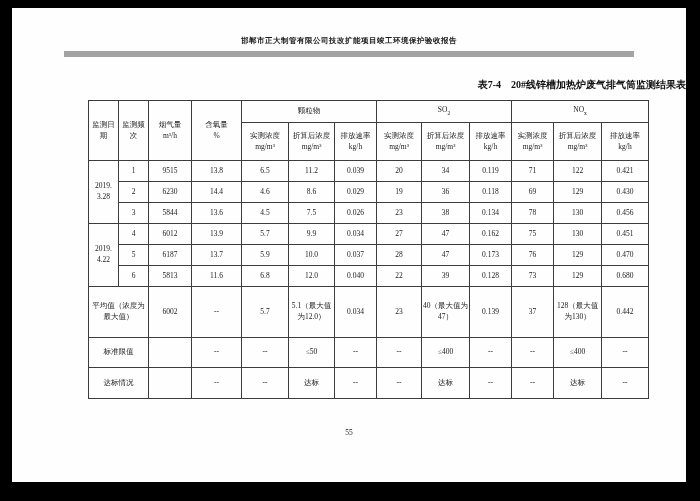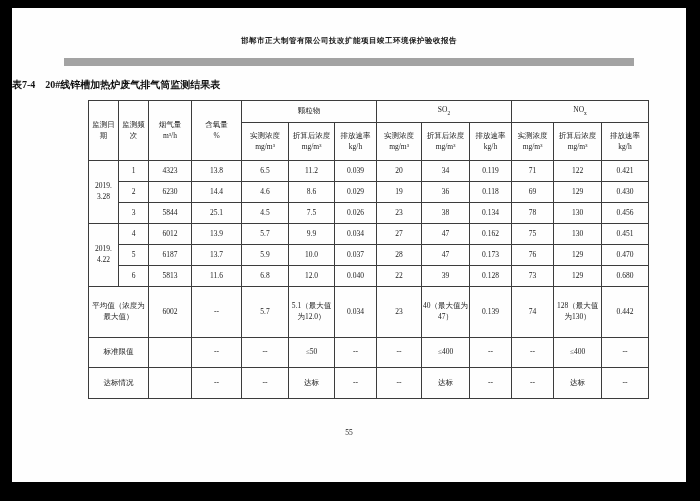--- a/index.html
+++ b/index.html
@@ -1,22 +1,22 @@
 <!DOCTYPE html>
 <html><head>
 <meta charset="utf-8">
 <style>
   html,body{margin:0;padding:0;}
   body{width:700px;height:501px;background:#000;position:relative;
        font-family:"Liberation Serif","DejaVu Serif",serif;}
   .page{position:absolute;left:12px;top:8px;width:674px;height:474px;background:#fefefe;}
   .doc-header{position:absolute;top:28px;left:52px;width:570px;text-align:center;
-      font-size:7.5px;font-weight:bold;color:#1a1a1a;padding-bottom:12px;
-      border-bottom:8px solid #a3a3a3;letter-spacing:0.5px;}
-  .table-title{position:absolute;top:70px;left:0;width:100%;text-align:left;
+      font-size:7.5px;font-weight:bold;color:#1a1a1a;padding-bottom:5px;
+      border-bottom:6px solid #a3a3a3;letter-spacing:0.5px;}
+  .table-title{position:absolute;top:70px;left:0;width:100%;text-align:right;
       font-size:10px;font-weight:bold;color:#111;}
   table.monitor{position:absolute;left:76px;top:92px;width:560px;border-collapse:collapse;
       table-layout:fixed;font-size:7.5px;color:#1a1a1a;}
   .monitor th,.monitor td{border:1px solid #3c3c3c;text-align:center;vertical-align:middle;
       padding:1px;font-weight:normal;line-height:1.45;overflow:hidden;word-break:break-all;}
   .row-group{height:22px;}
   .row-sub{height:38px;}
   .row-data{height:21px;}
   .row-avg{height:51px;}
   .row-limit{height:30px;}
@@ -104,21 +104,21 @@
             <div>kg/h</div>
           </th>
     </tr>
 
     <tr class="row-data">
       <td rowspan="3">
             <div>2019.</div>
             <div>3.28</div>
           </td>
       <td>1</td>
-      <td>4323</td>
+      <td>9515</td>
       <td>13.8</td>
       <td>6.5</td>
       <td>11.2</td>
       <td>0.039</td>
       <td>20</td>
       <td>34</td>
       <td>0.119</td>
       <td>71</td>
       <td>122</td>
       <td>0.421</td>
@@ -133,21 +133,21 @@
       <td>19</td>
       <td>36</td>
       <td>0.118</td>
       <td>69</td>
       <td>129</td>
       <td>0.430</td>
     </tr>
     <tr class="row-data">
       <td>3</td>
       <td>5844</td>
-      <td>25.1</td>
+      <td>13.6</td>
       <td>4.5</td>
       <td>7.5</td>
       <td>0.026</td>
       <td>23</td>
       <td>38</td>
       <td>0.134</td>
       <td>78</td>
       <td>130</td>
       <td>0.456</td>
     </tr>
@@ -201,21 +201,21 @@
     <tr class="row-avg">
       <td colspan="2">平均值（浓度为最大值）</td>
       <td>6002</td>
       <td>--</td>
       <td>5.7</td>
       <td>5.1（最大值为12.0）</td>
       <td>0.034</td>
       <td>23</td>
       <td>40（最大值为47）</td>
       <td>0.139</td>
-      <td>74</td>
+      <td>37</td>
       <td>128（最大值为130）</td>
       <td>0.442</td>
     </tr>
 
     <tr class="row-limit">
       <td colspan="2">标准限值</td>
       <td></td>
       <td>--</td>
       <td>--</td>
       <td>≤50</td>

